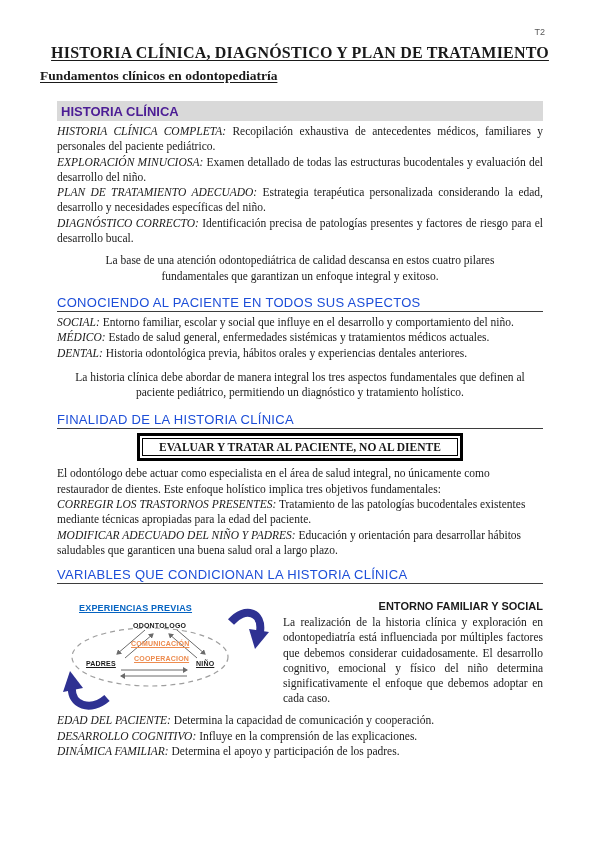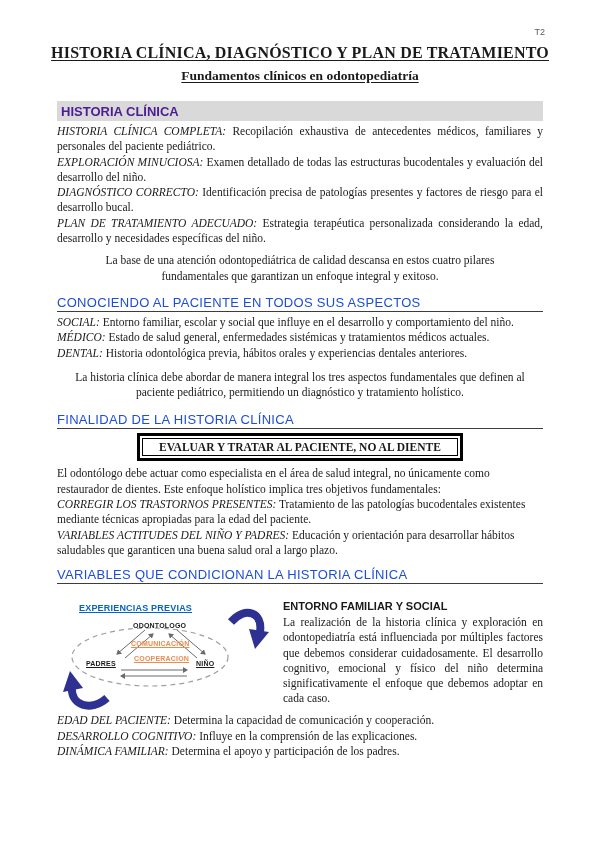--- a/index.html
+++ b/index.html
@@ -2,21 +2,21 @@
 <html><head>
 <meta charset="utf-8">
 <style>
   html,body{margin:0;padding:0;background:#ffffff;}
   .page{position:relative;width:600px;height:848px;background:#ffffff;overflow:hidden;
         font-family:"Liberation Serif", serif;color:#1a1a1a;}
   .page-tag{position:absolute;top:27px;right:55px;font-family:"Liberation Sans",sans-serif;
         font-size:9px;color:#595959;}
   .title{margin:44px 40px 0;text-align:center;font-size:16px;font-weight:bold;
         text-decoration:underline;text-underline-offset:2px;letter-spacing:.2px;}
-  .subtitle{margin:6px 40px 0;text-align:center;font-size:13.5px;font-weight:bold;
+  .subtitle{margin:6px 40px 0;text-align:left;font-size:13.5px;font-weight:bold;
         text-decoration:underline;text-underline-offset:2px;}
   .content{margin:0 57px;width:486px;}
   .bar{margin-top:17px;background:#d9d9d9;font-family:"Liberation Sans",sans-serif;
         font-weight:bold;font-size:13px;color:#4c1d95;padding:3px 4px 2px;}
   .def{margin:0;font-size:11.5px;line-height:15.3px;}
   .justify{text-align:justify;}
   .term{font-style:italic;}
   .note{margin:7px auto 0;text-align:center;font-size:11.5px;line-height:15.3px;max-width:452px;}
   .subhead{margin-top:11px;font-family:"Liberation Sans",sans-serif;font-size:13px;
         color:#1d4ed8;letter-spacing:.3px;border-bottom:1.5px solid #3d3d3d;padding-bottom:1px;}
@@ -26,41 +26,41 @@
         text-align:center;}
   .intro{margin:5px 0 0;font-size:11.5px;line-height:15.3px;}
   .cols{margin-top:16px;display:flex;gap:10px;}
   .diagram{position:relative;width:216px;height:110px;flex:none;}
   .dlabel{position:absolute;font-family:"Liberation Sans",sans-serif;font-weight:bold;
         font-size:7px;letter-spacing:.2px;white-space:nowrap;}
   .prev{color:#0563c1;font-size:9px;text-decoration:underline;}
   .orange{color:#ed8b4e;text-decoration:underline;}
   .black-u{text-decoration:underline;}
   .rightcol{flex:1;}
-  .entorno-title{font-family:"Liberation Sans",sans-serif;font-weight:bold;font-size:11px;}
+  .entorno-title{font-family:"Liberation Sans",sans-serif;font-weight:bold;font-size:11px;text-align:right;}
   .entorno-body{margin:3px 0 0;font-size:11.5px;line-height:15.2px;text-align:justify;}
   svg{display:block;}
 </style>
 </head>
 <body>
 
 <div class="page">
   <div class="page-tag">T2</div>
   <div class="title">HISTORIA CLÍNICA, DIAGNÓSTICO Y PLAN DE TRATAMIENTO</div>
   <div class="subtitle">Fundamentos clínicos en odontopediatría</div>
 
   <div class="content">
 
     <div class="bar">HISTORIA CLÍNICA</div>
 
     <div class="defs">
       <p class="def justify"><span class="term">HISTORIA CLÍNICA COMPLETA:</span><span> Recopilación exhaustiva de antecedentes médicos, familiares y personales del paciente pediátrico.</span></p>
       <p class="def justify"><span class="term">EXPLORACIÓN MINUCIOSA:</span><span> Examen detallado de todas las estructuras bucodentales y evaluación del desarrollo del niño.</span></p>
+      <p class="def justify"><span class="term">PLAN DE TRATAMIENTO ADECUADO:</span><span> Estrategia terapéutica personalizada considerando la edad, desarrollo y necesidades específicas del niño.</span></p>
       <p class="def justify"><span class="term">DIAGNÓSTICO CORRECTO:</span><span> Identificación precisa de patologías presentes y factores de riesgo para el desarrollo bucal.</span></p>
-      <p class="def justify"><span class="term">PLAN DE TRATAMIENTO ADECUADO:</span><span> Estrategia terapéutica personalizada considerando la edad, desarrollo y necesidades específicas del niño.</span></p>
     </div>
 
     <p class="note">La base de una atención odontopediátrica de calidad descansa en estos cuatro pilares fundamentales que garantizan un enfoque integral y exitoso.</p>
 
     <div class="subhead">CONOCIENDO AL PACIENTE EN TODOS SUS ASPECTOS</div>
     <div class="defs">
       <p class="def"><span class="term">SOCIAL:</span><span> Entorno familiar, escolar y social que influye en el desarrollo y comportamiento del niño.</span></p>
       <p class="def"><span class="term">MÉDICO:</span><span> Estado de salud general, enfermedades sistémicas y tratamientos médicos actuales.</span></p>
       <p class="def"><span class="term">DENTAL:</span><span> Historia odontológica previa, hábitos orales y experiencias dentales anteriores.</span></p>
     </div>
@@ -70,21 +70,21 @@
     <div class="subhead" style="margin-top:12px;">FINALIDAD DE LA HISTORIA CLÍNICA</div>
 
     <div class="slogan">
       <div class="slogan-inner">EVALUAR Y TRATAR AL PACIENTE, NO AL DIENTE</div>
     </div>
 
     <p class="intro">El odontólogo debe actuar como especialista en el área de salud integral, no únicamente como restaurador de dientes. Este enfoque holístico implica tres objetivos fundamentales:</p>
 
     <div class="defs" style="margin-top:0;">
       <p class="def"><span class="term">CORREGIR LOS TRASTORNOS PRESENTES:</span><span> Tratamiento de las patologías bucodentales existentes mediante técnicas apropiadas para la edad del paciente.</span></p>
-      <p class="def"><span class="term">VARIABLES ACTITUDES DEL NIÑO Y PADRES:</span><span> Educación y orientación para desarrollar hábitos saludables que garanticen una buena salud oral a largo plazo.</span></p>
+      <p class="def"><span class="term">MODIFICAR ADECUADO DEL NIÑO Y PADRES:</span><span> Educación y orientación para desarrollar hábitos saludables que garanticen una buena salud oral a largo plazo.</span></p>
     </div>
 
     <div class="subhead" style="margin-top:9px;">VARIABLES QUE CONDICIONAN LA HISTORIA CLÍNICA</div>
 
     <div class="cols">
 
       <div class="diagram">
         <svg width="216" height="110" viewBox="0 0 216 110">
           <defs>
             <marker id="ah" markerWidth="6" markerHeight="6" refX="4" refY="3" orient="auto">

